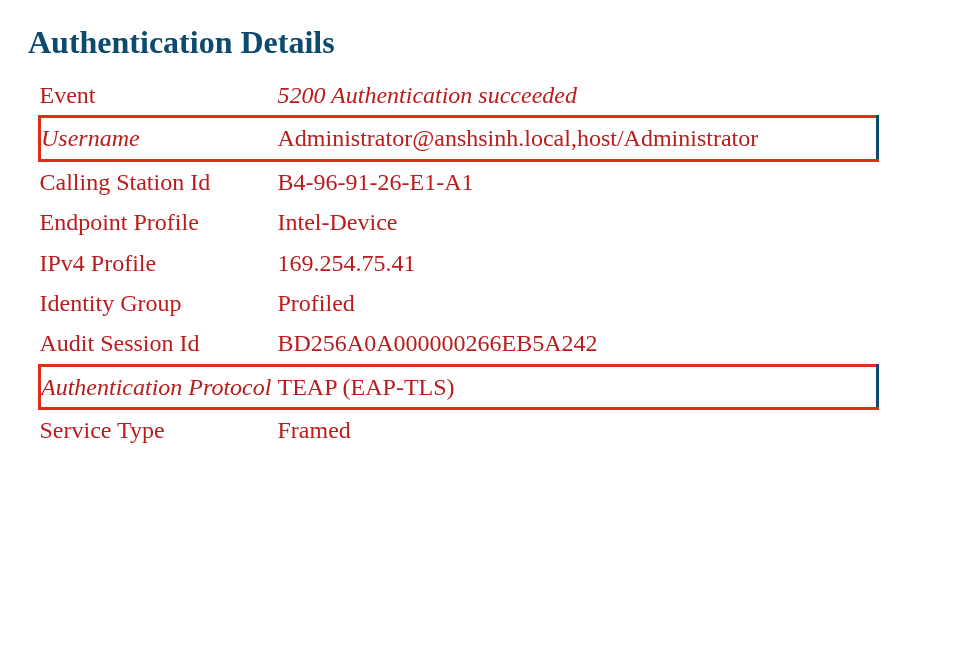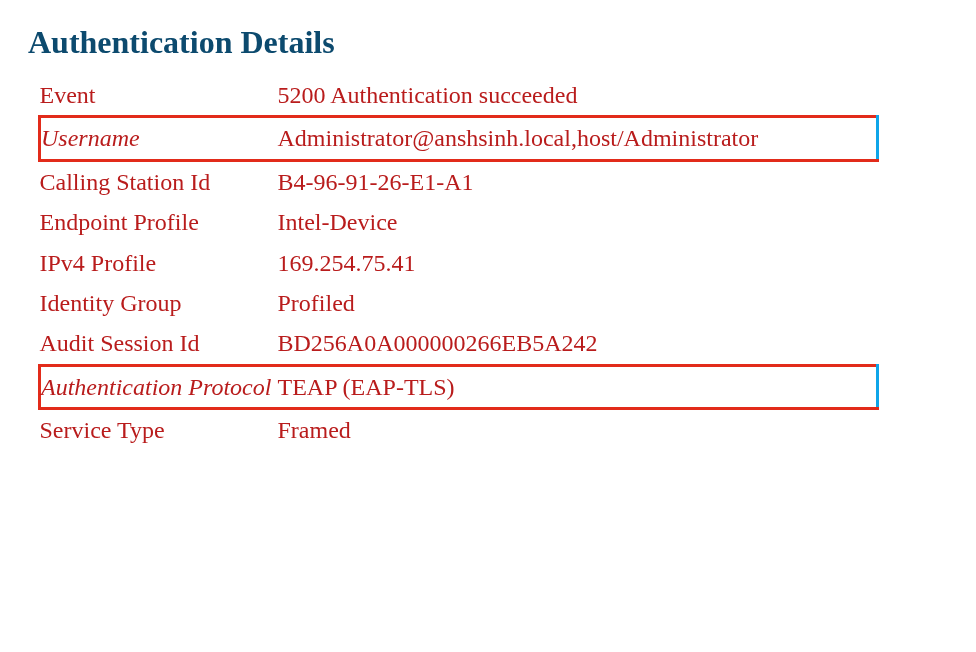--- a/index.html
+++ b/index.html
@@ -36,25 +36,26 @@
     .highlight-row td {
       border: 3px solid #e22b1a;
       border-left: none;
       border-right: none;
     }
     .highlight-row td.label-cell {
       border-left: 3px solid #e22b1a;
       font-style: italic;
     }
     .highlight-row td.value-cell {
-      border-right: 3px solid #0ea5e9;
+      border-right: 3px solid #0c4a6e;
       font-family: Liberation Serif, serif;
     }
     .success-value {
       color: #148c1a;
+      font-style: italic;
     }
   </style>
 </head>
 <body>
 
 <h1 class="page-title">Authentication Details</h1>
 
 <table class="details-table">
   <tbody>
       <tr>

